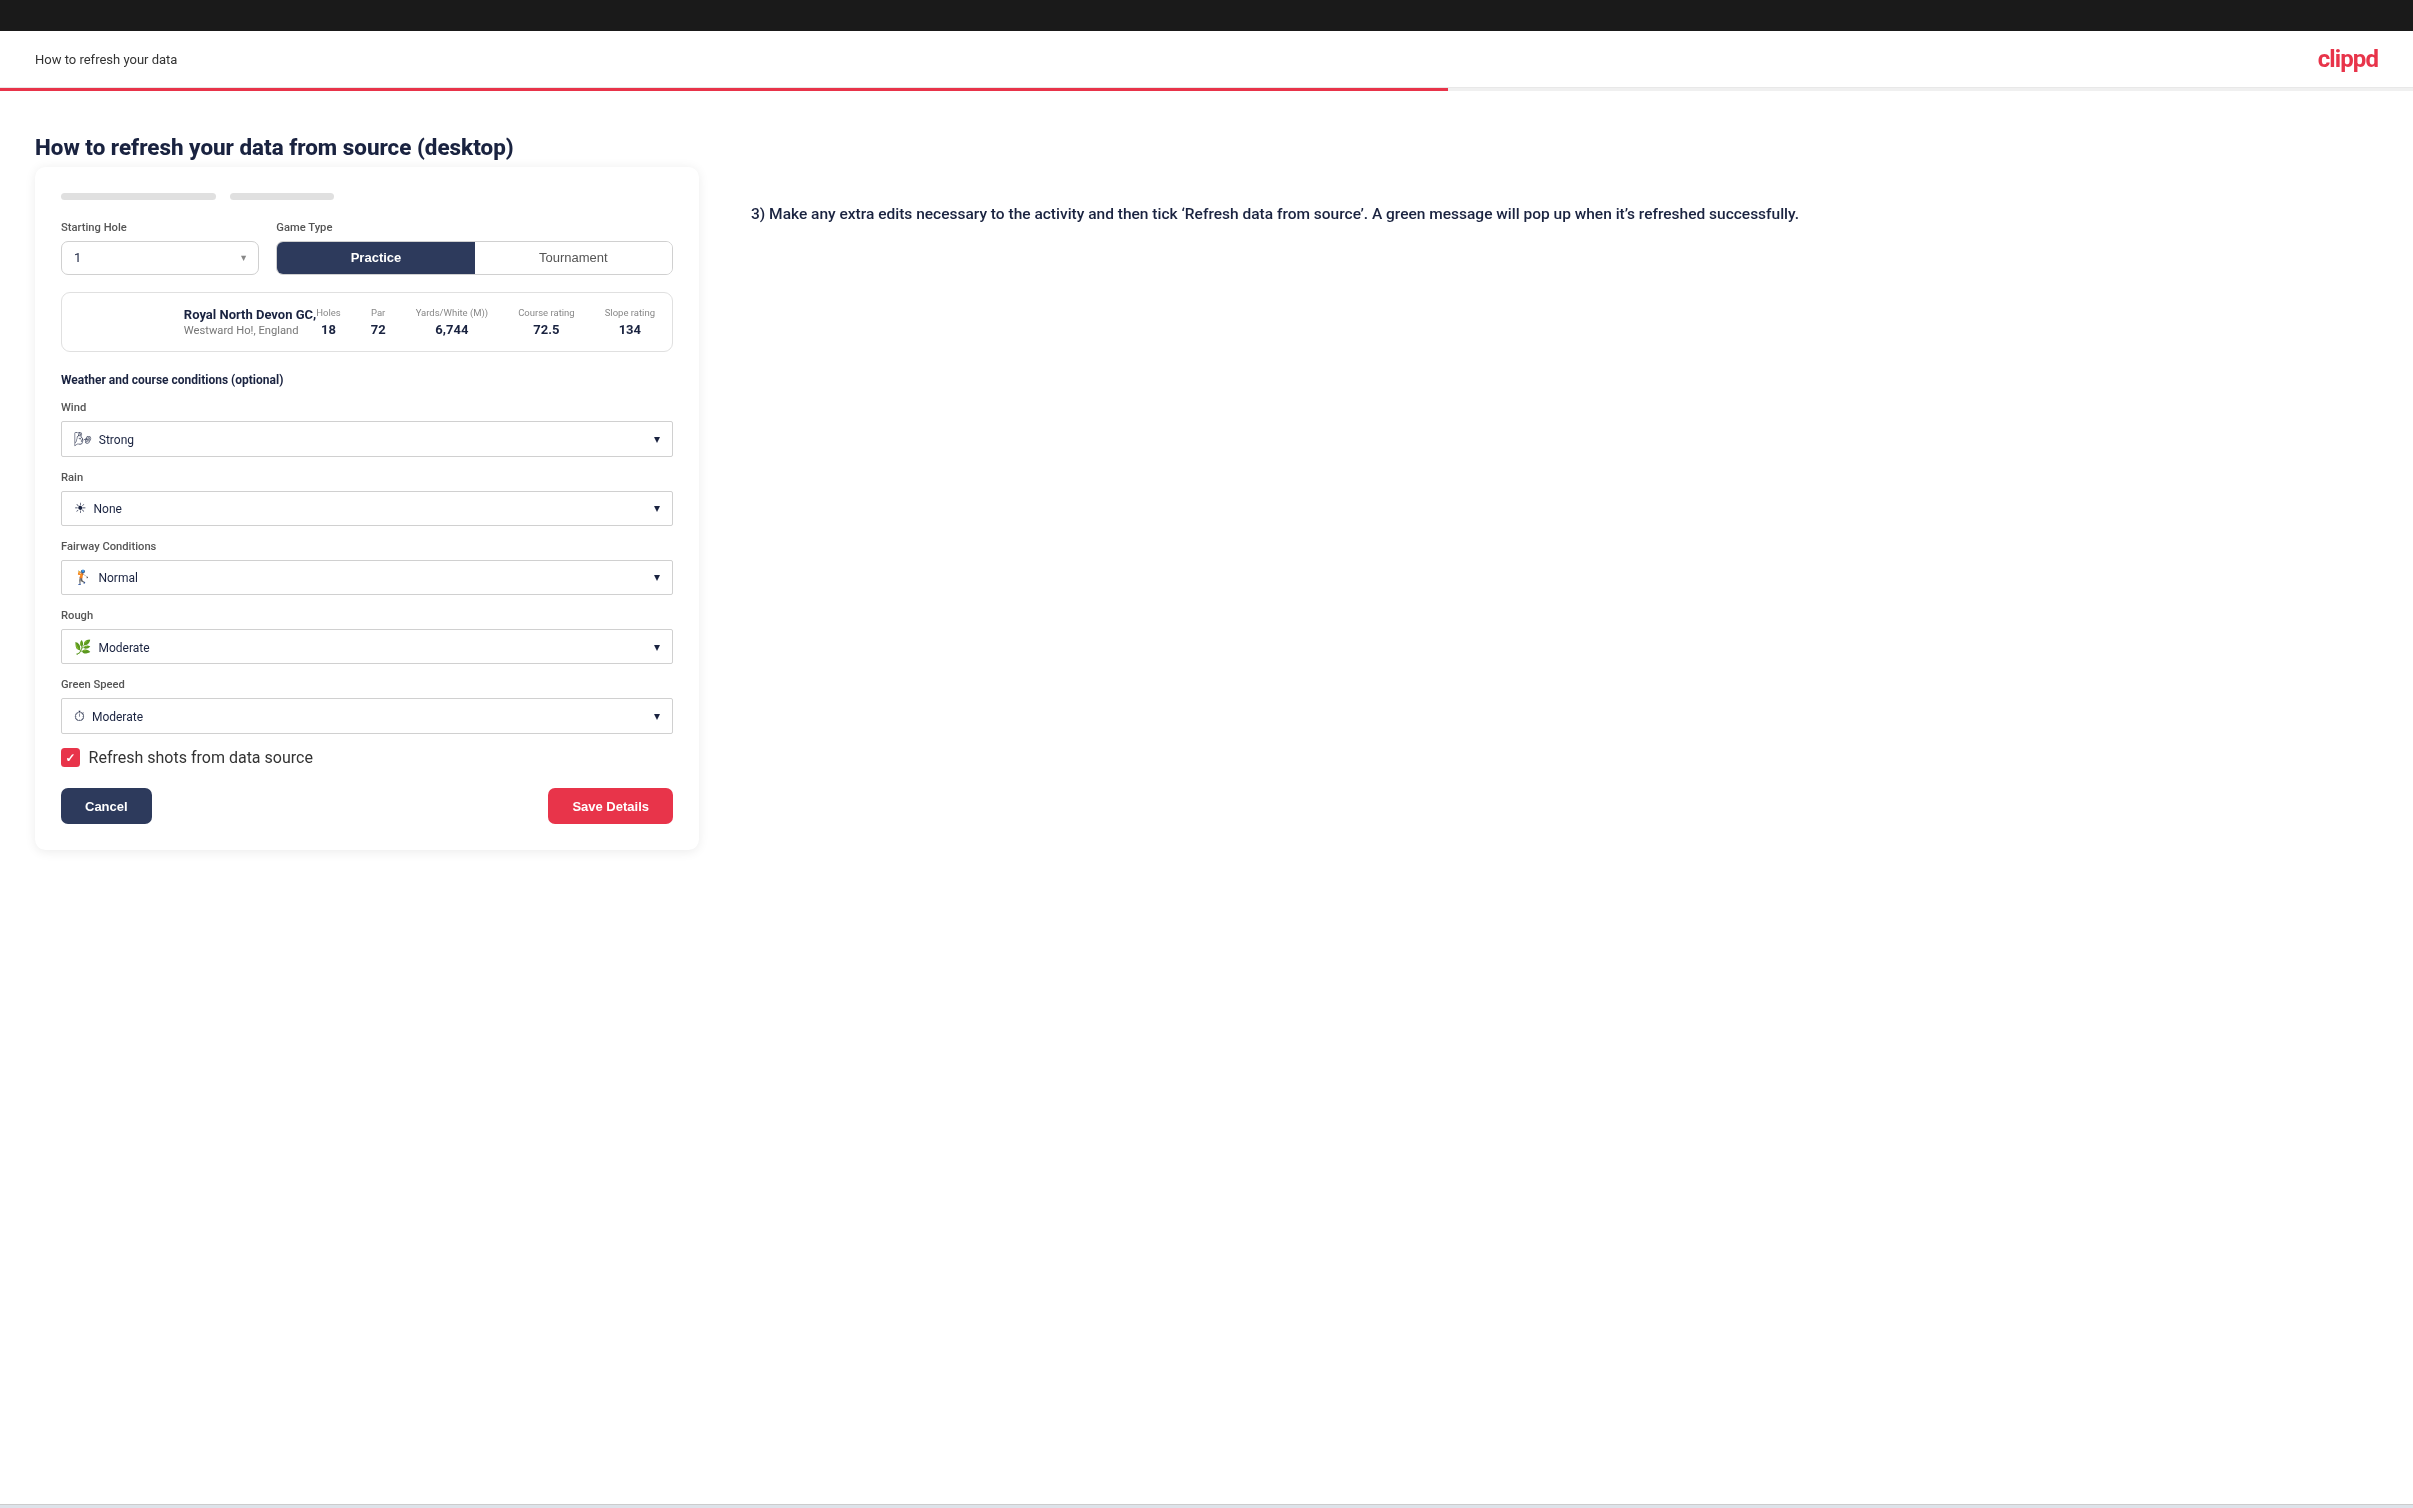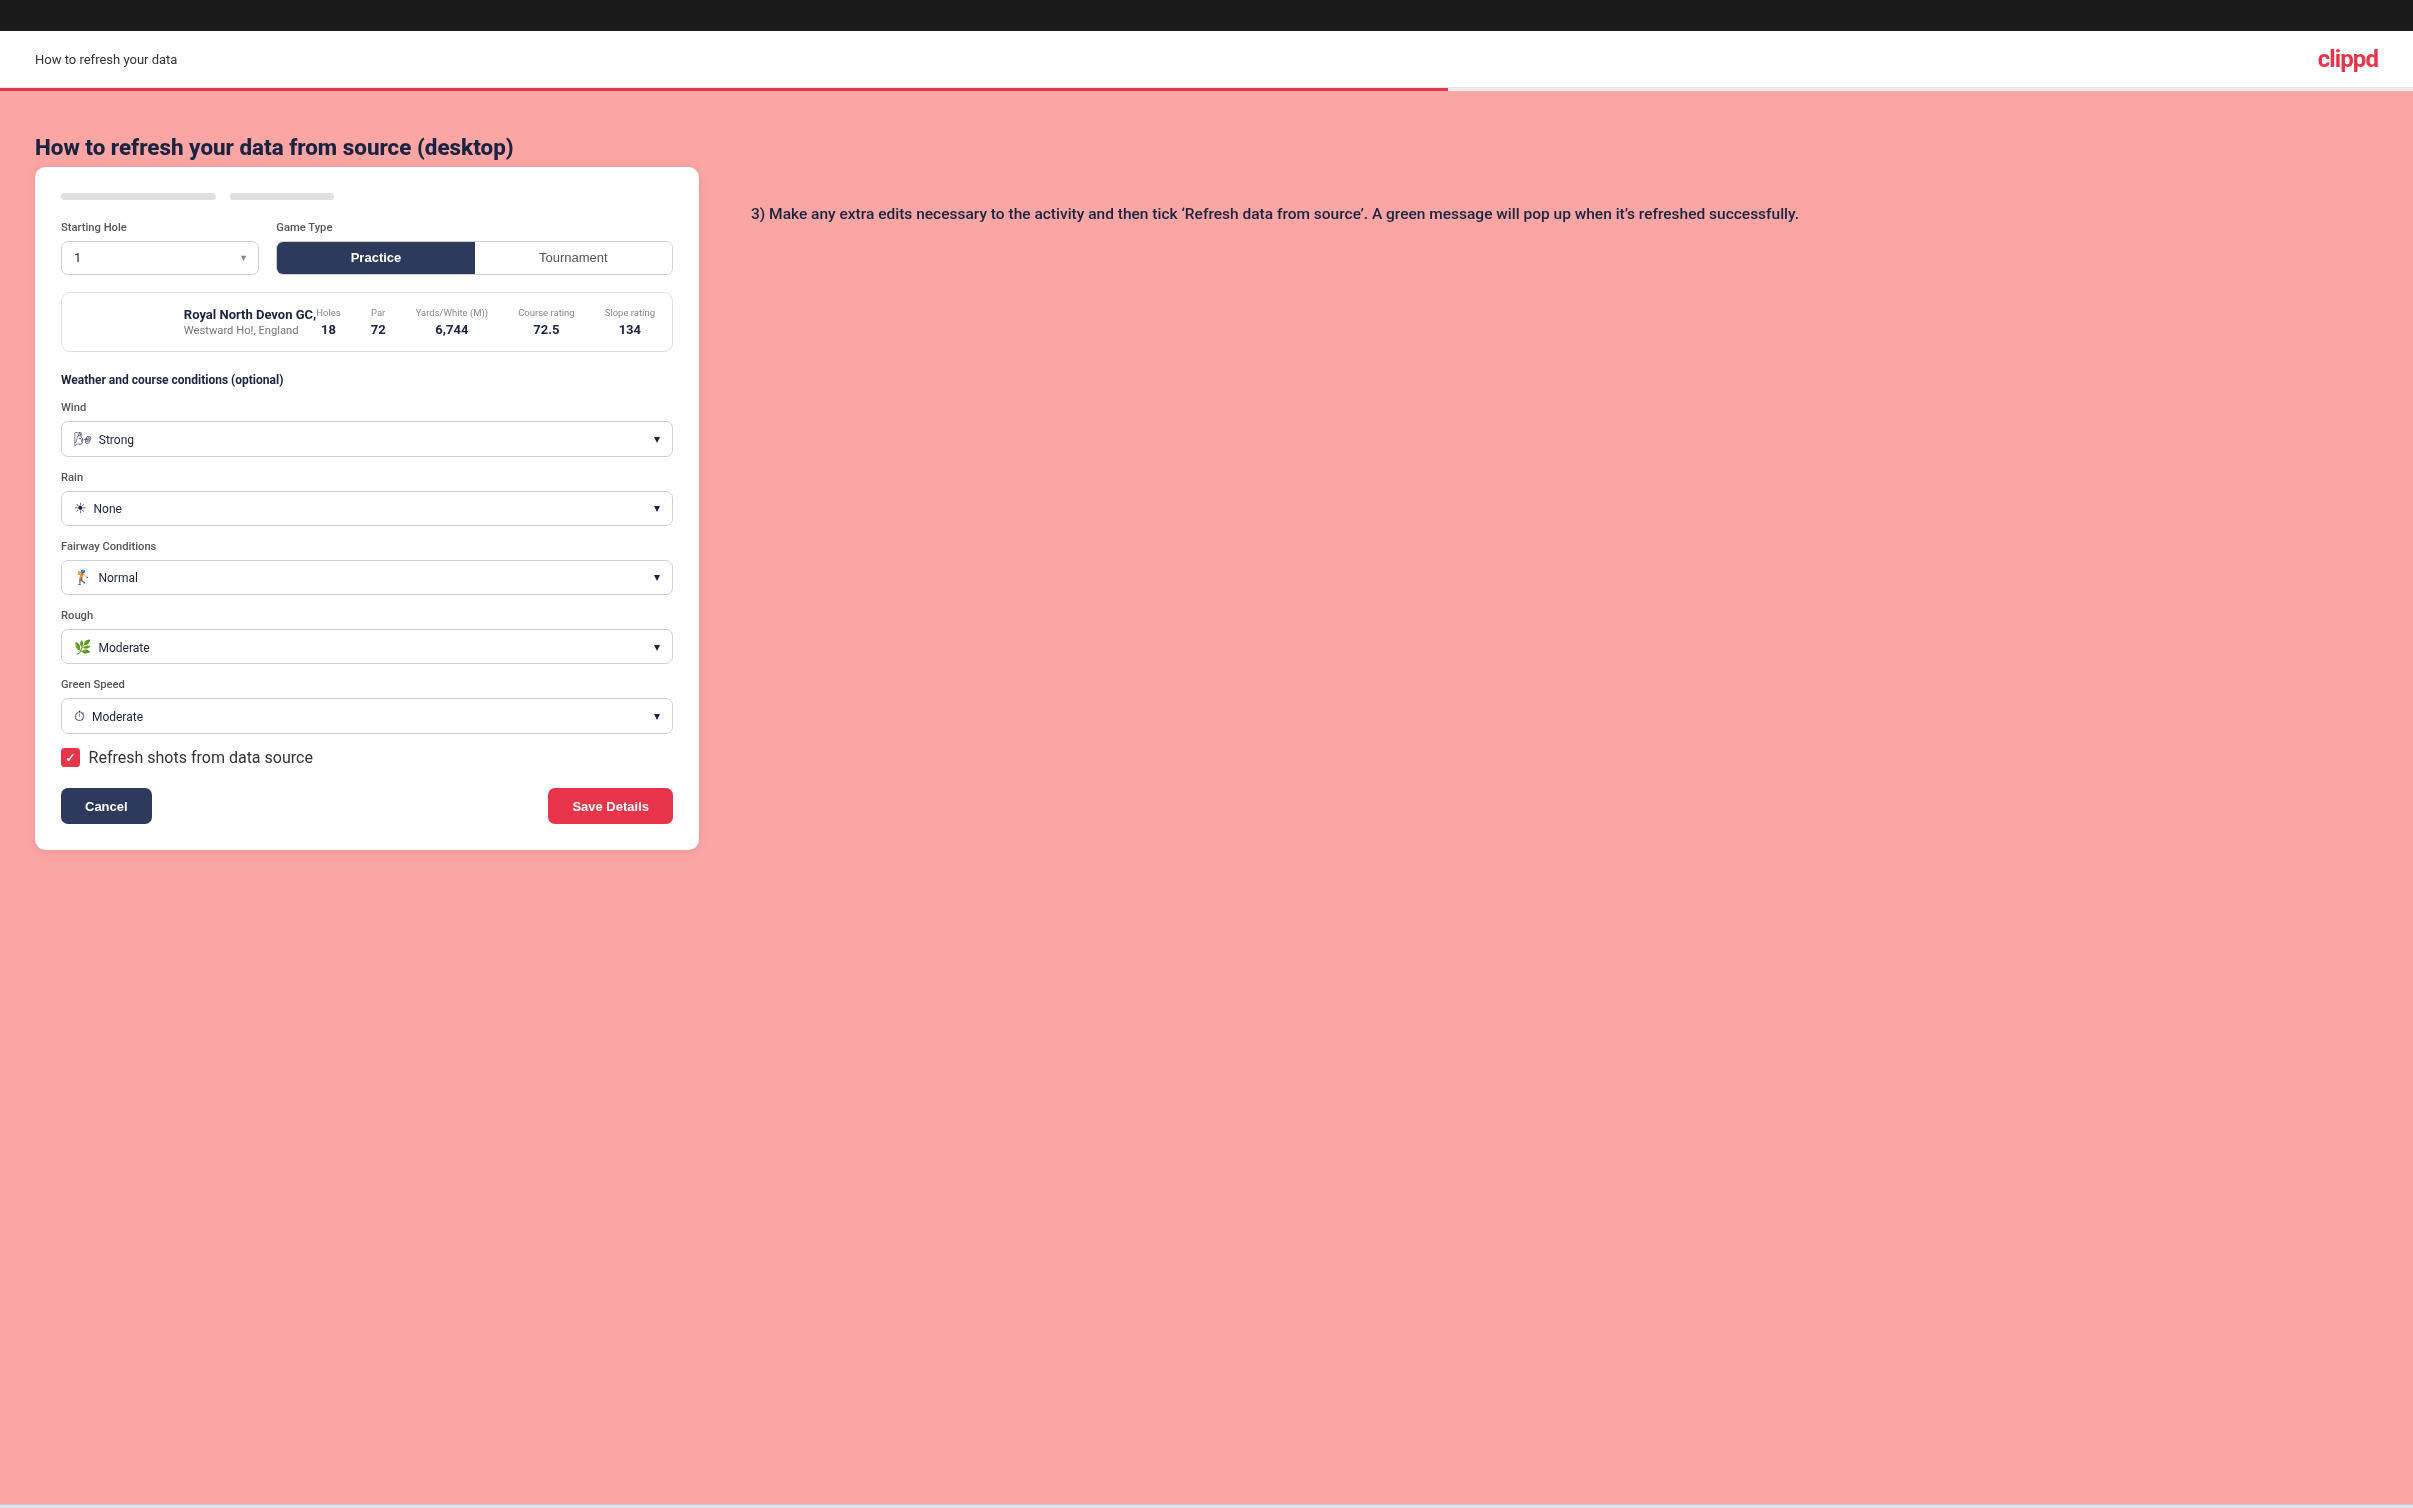--- a/index.html
+++ b/index.html
@@ -28,21 +28,21 @@
       font-size: 24px;
       font-weight: 700;
       color: #e8344a;
       letter-spacing: -0.9px;
     }
     .divider-line {
       height: 2.6px;
       background: linear-gradient(to right, #e8344a 60%, #f0f0f0 60%);
     }
     .main-content {
-      background: #fca5a5;
+      background: #ffffff;
       min-height: calc(100vh - 95px);
       padding: 43px 35px 35px 35px;
     }
     .page-heading {
       font-size: 22.4px;
       font-weight: 800;
       color: #1a2340;
       margin-bottom: 7px;
     }
     .page-subheading {
@@ -173,21 +173,21 @@
       margin-bottom: 14px;
     }
     .condition-label {
       font-size: 11.2px;
       color: #555;
       margin-bottom: 7px;
       font-weight: 500;
     }
     .condition-select {
       border: 0.9px solid #d0d0d0;
-      border-radius: 7px;
+      border-radius: 2px;
       padding: 8.6px 12px;
       font-size: 12px;
       color: #1a2340;
       background: #fff;
       display: flex;
       align-items: center;
       justify-content: space-between;
       cursor: pointer;
     }
     .condition-icon {

